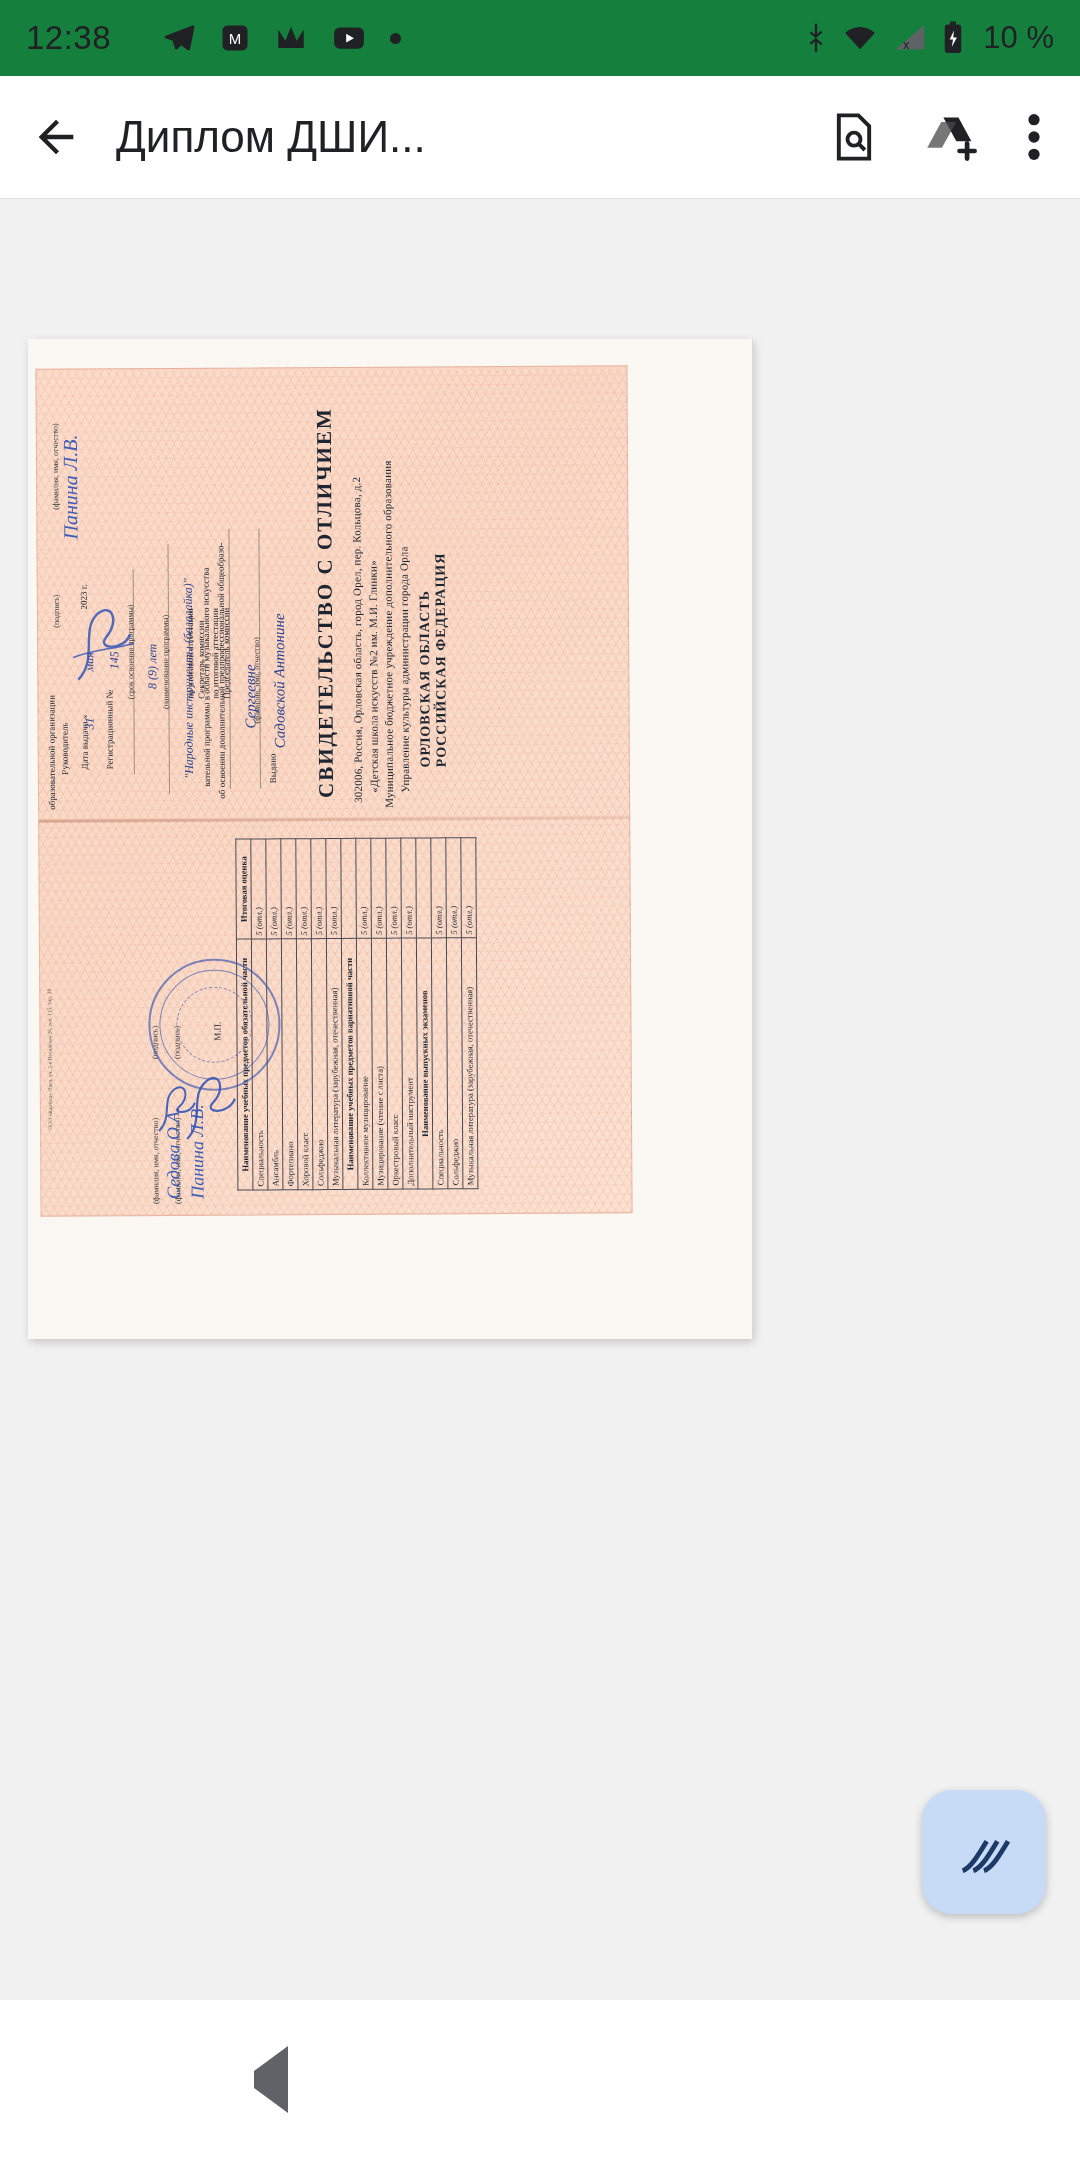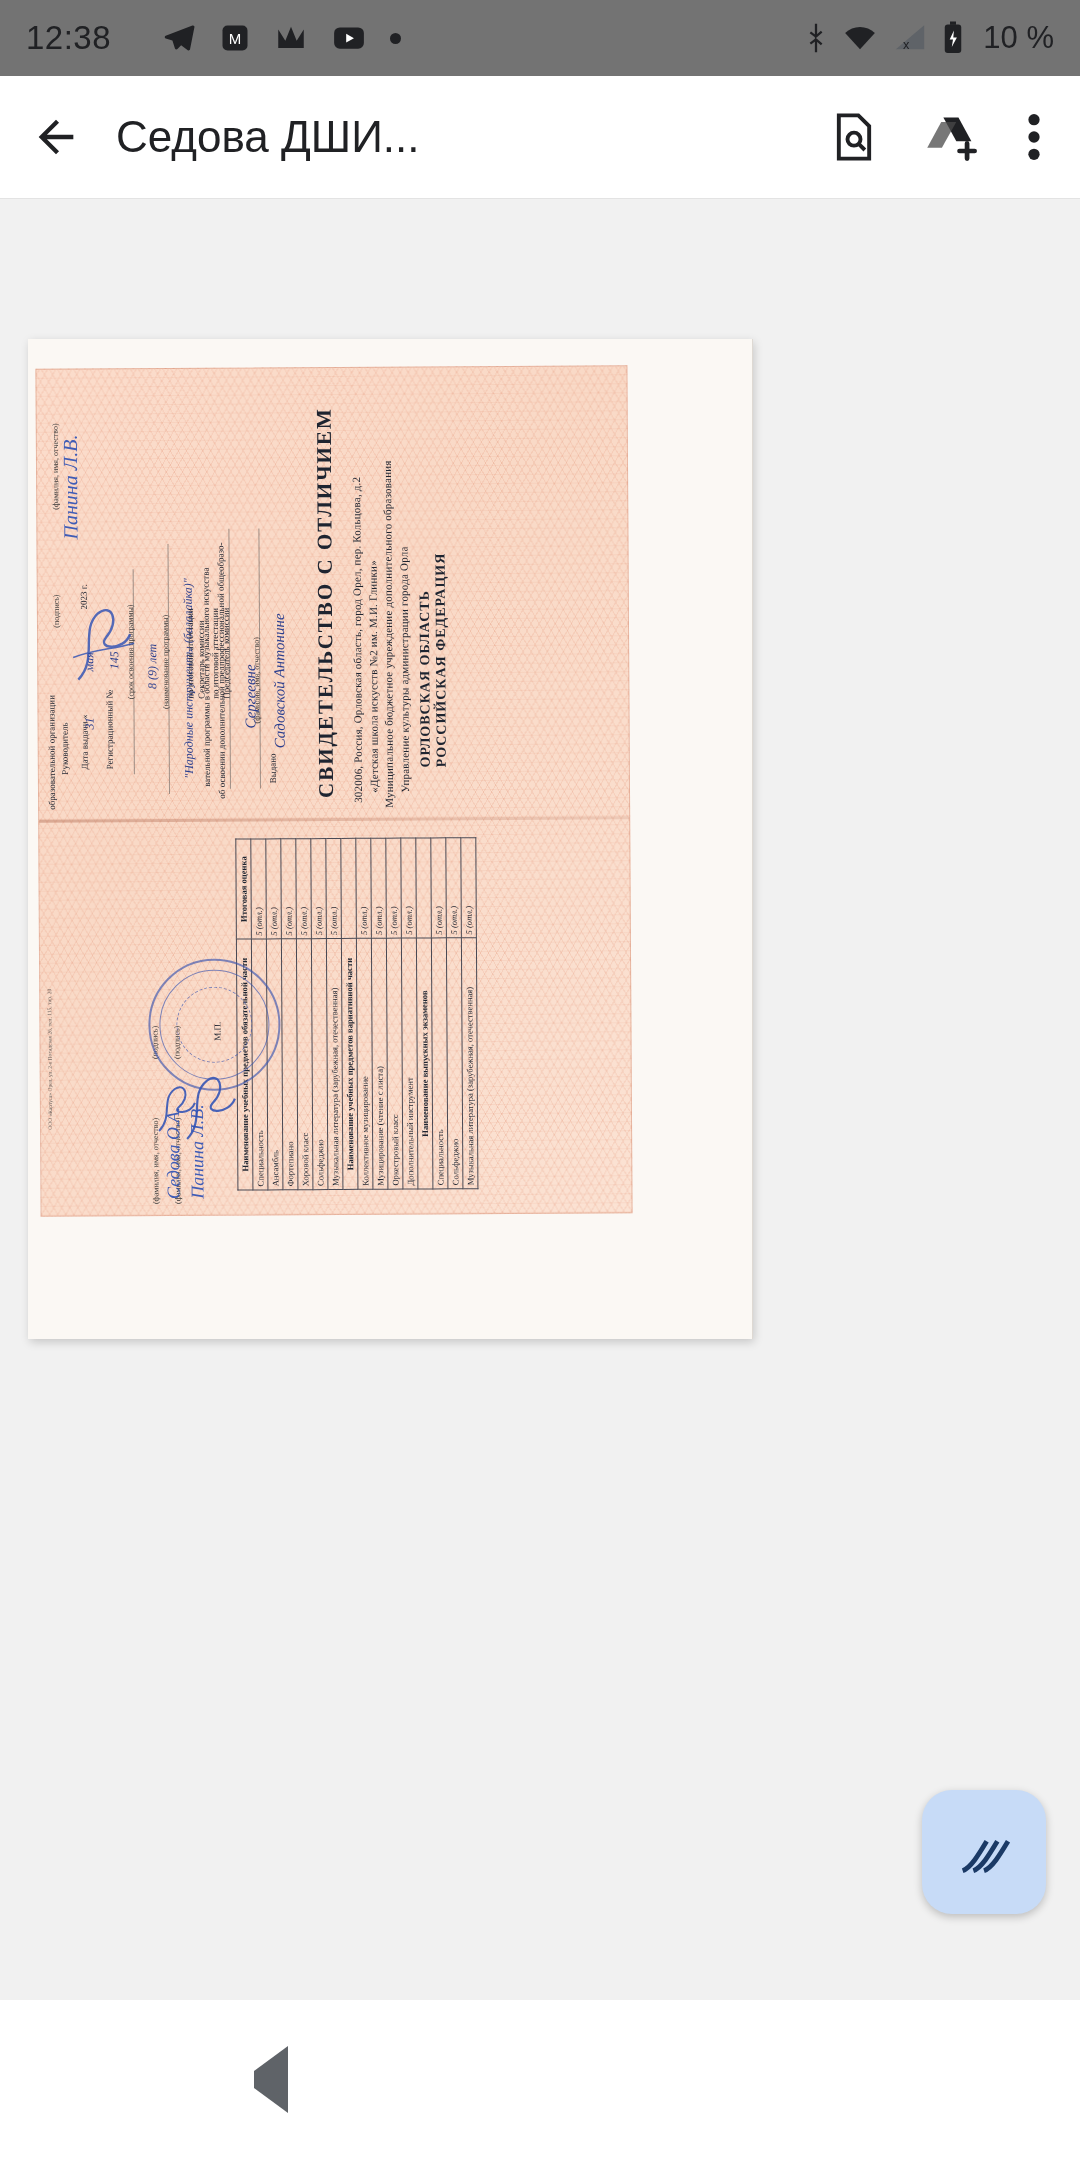--- a/index.html
+++ b/index.html
@@ -9,21 +9,21 @@
     font-family: "Liberation Sans", sans-serif;
     overflow: hidden;
   }
 
   
   .statusbar {
     height: 76px;
     display: flex;
     align-items: center;
     padding: 12px 26px;
-    background: #737373;
+    background: #15803d;
   }
   .status-clock {
     font-size: 33px;
     color: #202124;
     letter-spacing: .5px;
     min-width: 110px;
   }
   .status-icons-left {
     display: flex;
     align-items: center;
@@ -303,21 +303,21 @@
     <span class="status-battery-text">10 %</span>
   </div>
 </div>
 
 <div class="appbar">
   <span class="iconbtn">
     <svg width="52" height="52" viewBox="0 0 24 24">
         <path d="M20 11H7.8l5.6-5.6-1.4-1.4L4 12l8 8 1.4-1.4L7.8 13H20z" fill="#202124"></path>
       </svg>
   </span>
-  <div class="appbar-title">Седова ДШИ...</div>
+  <div class="appbar-title">Диплом ДШИ...</div>
   <div class="appbar-actions">
     <span class="iconbtn">
       <svg width="52" height="52" viewBox="0 0 24 24">
         <path d="M5 2h9l5 5v15H5z" fill="none" stroke="#202124" stroke-width="1.8"></path>
         <circle cx="12" cy="13" r="3" fill="none" stroke="#202124" stroke-width="1.8"></circle>
         <path d="M14.3 15.3 17 18" stroke="#202124" stroke-width="1.8"></path>
       </svg>
     </span>
     <span class="iconbtn">
       <svg width="56" height="52" viewBox="0 0 26 24">

